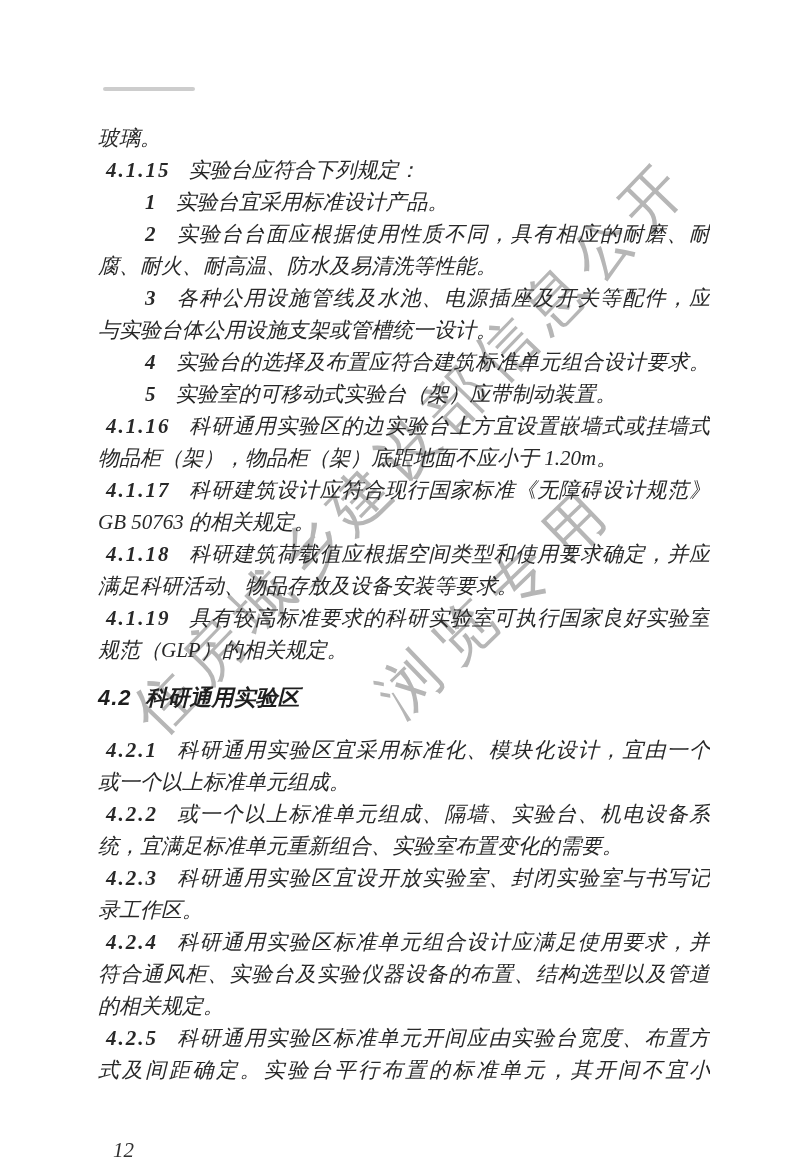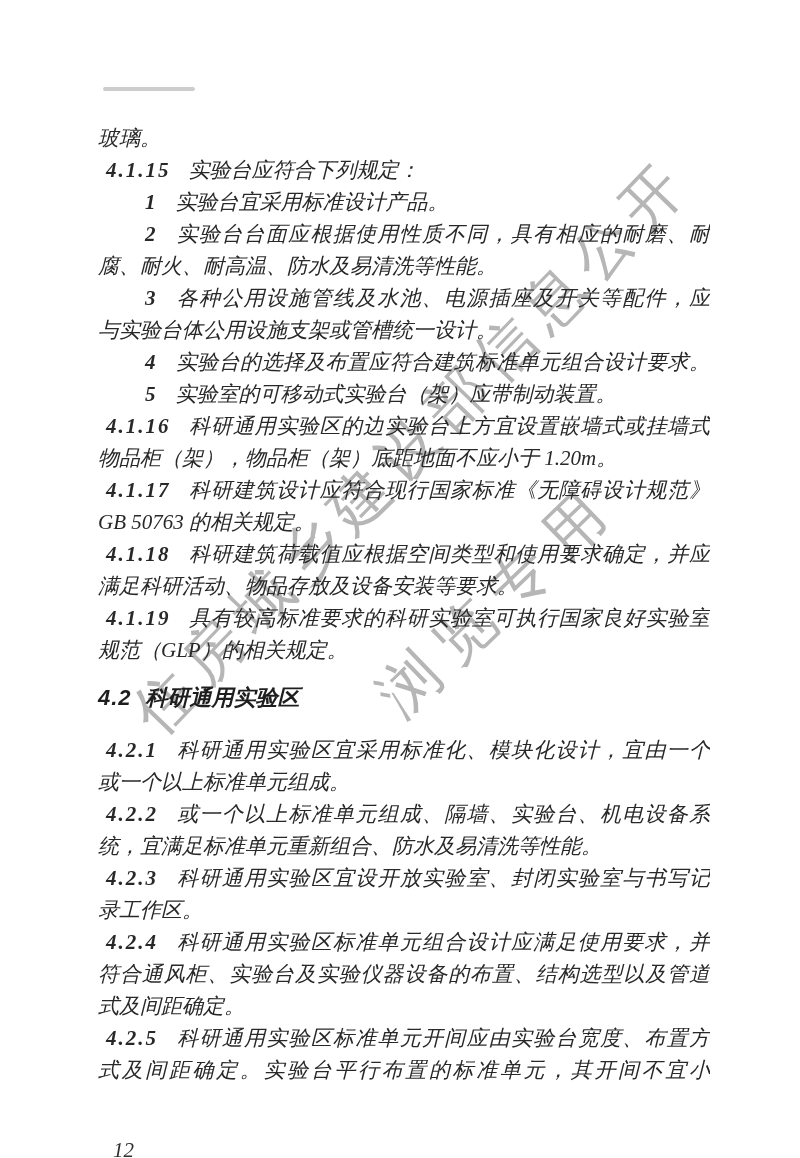--- a/index.html
+++ b/index.html
@@ -110,23 +110,23 @@
       <div class="tline just"><span class="cnum">4.1.17</span><span>科研建筑设计应符合现行国家标准《无障碍设计规范》</span></div>
       <div class="tline"><span>GB 50763 的相关规定。</span></div>
       <div class="tline just"><span class="cnum">4.1.18</span><span>科研建筑荷载值应根据空间类型和使用要求确定，并应</span></div>
       <div class="tline"><span>满足科研活动、物品存放及设备安装等要求。</span></div>
       <div class="tline just"><span class="cnum">4.1.19</span><span>具有较高标准要求的科研实验室可执行国家良好实验室</span></div>
       <div class="tline"><span>规范（GLP）的相关规定。</span></div>
       <div class="heading"><span class="hnum">4.2</span><span>科研通用实验区</span></div>
       <div class="tline just"><span class="cnum">4.2.1</span><span>科研通用实验区宜采用标准化、模块化设计，宜由一个</span></div>
       <div class="tline"><span>或一个以上标准单元组成。</span></div>
       <div class="tline just"><span class="cnum">4.2.2</span><span>或一个以上标准单元组成、隔墙、实验台、机电设备系</span></div>
-      <div class="tline"><span>统，宜满足标准单元重新组合、防水及易清洗等性能。</span></div>
+      <div class="tline"><span>统，宜满足标准单元重新组合、实验室布置变化的需要。</span></div>
       <div class="tline just"><span class="cnum">4.2.3</span><span>科研通用实验区宜设开放实验室、封闭实验室与书写记</span></div>
       <div class="tline"><span>录工作区。</span></div>
       <div class="tline just"><span class="cnum">4.2.4</span><span>科研通用实验区标准单元组合设计应满足使用要求，并</span></div>
       <div class="tline just"><span>符合通风柜、实验台及实验仪器设备的布置、结构选型以及管道</span></div>
-      <div class="tline"><span>式及间距确定。</span></div>
+      <div class="tline"><span>的相关规定。</span></div>
       <div class="tline just"><span class="cnum">4.2.5</span><span>科研通用实验区标准单元开间应由实验台宽度、布置方</span></div>
       <div class="tline just"><span>式及间距确定。实验台平行布置的标准单元，其开间不宜小</span></div>
     </div>
   <div class="pagenum">12</div>
 </div>
 
 </body></html>

